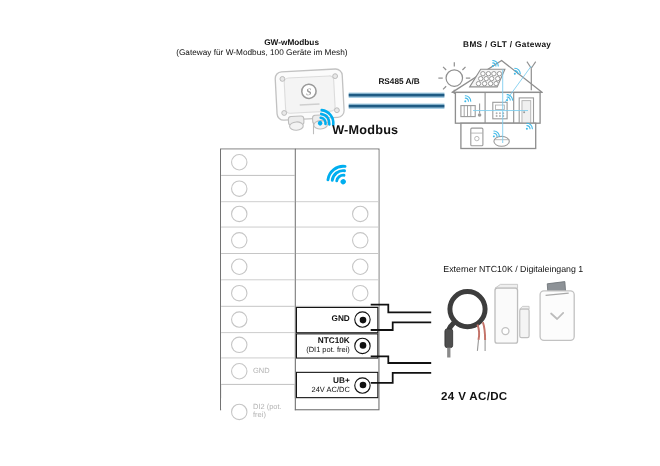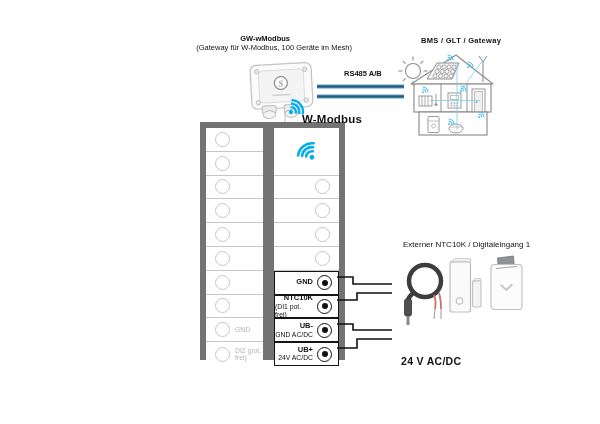--- a/index.html
+++ b/index.html
@@ -4,35 +4,35 @@
 <style>
   html,body { margin:0; padding:0; background:#fff; }
   .canvas {
     position:relative; width:556px; height:424px; background:#ffffff;
     font-family:"Liberation Sans", sans-serif; overflow:hidden;padding-left:26px;
   }
   .overlay { position:absolute; left:0; top:0; z-index:3; pointer-events:none; }
 
   .lbl { position:absolute; color:#111; white-space:nowrap; z-index:4; }
   .gw-title    { left:160px; top:34px; width:130px; font-size:7.5px; font-weight:bold; text-align:right; }
-  .gw-subtitle { left:164px; top:43px; width:188px; font-size:7.5px; text-align:right; }
+  .gw-subtitle { left:144px; top:43px; width:188px; font-size:7.5px; text-align:center; }
   .rs485-lbl   { left:344px; top:69px;  font-size:7.5px; font-weight:bold; }
   .bms-lbl     { left:421px; top:36px;  font-size:7.5px; font-weight:bold; letter-spacing:0.3px; }
   .wmodbus-lbl { left:302px; top:113px; font-size:11.5px; font-weight:bold; letter-spacing:0.2px; }
   .external-lbl{ left:403px; top:240px; font-size:8px; font-weight:normal; }
   .power-lbl   { left:401px; top:328px; font-size:10.5px; font-weight:bold; letter-spacing:0.3px;margin-top:27px; }
 
   
   .tbl { position:absolute; left:200px; top:122px; width:145px; height:238px; z-index:2; }
-  .col { position:absolute; top:0; box-sizing:border-box; border:6px solid #737373; background:#fff; }
+  .col { position:absolute; top:13px; box-sizing:border-box; border:1px solid #737373; background:#fff; }
   .col-left  { left:0; width:69px; height:238px; }
   .col-right { left:68px; width:77px; height:238px; }
   .cell { box-sizing:border-box; height:23.8px; border-bottom:1px solid #c6c6c6;
           display:flex; align-items:center; background:#fff; }
-  .cell:last-child { border-bottom:none; }
+  .cell:last-child { border-bottom:none;margin-top:12px; }
   .cell.lcell { padding-left:9px; }
   .cell.rplain { justify-content:flex-end; padding-right:9px; }
   .cell.merged { height:47.6px; justify-content:center; }
   .circ { width:13px; height:13px; border:1.2px solid #c6c6c6; border-radius:50%;
           background:#fff; flex:0 0 auto; }
   .llabel { margin-left:5px; font-size:6.8px; color:#b3b3b3; }
   .llabel:empty { display:none; }
   .cell.term { height:23.8px; border:1.6px solid #141414; justify-content:flex-end;
                padding-right:6px; gap:4px; }
   .ttext { display:flex; flex-direction:column; align-items:flex-end; line-height:1.18; }
@@ -120,29 +120,20 @@
             <span class="t-label">GND</span>
           </span>
         <span class="socket">
             <span class="socket-dot"></span>
           </span>
       </div>
       <div class="cell term">
         <span class="ttext">
             <span class="t-label">NTC10K</span>
             <span class="t-sub">(DI1 pot. frei)</span>
-          </span>
-        <span class="socket">
-            <span class="socket-dot"></span>
-          </span>
-      </div>
-      <div class="cell term">
-        <span class="ttext">
-            <span class="t-label">UB-</span>
-            <span class="t-sub">GND AC/DC</span>
           </span>
         <span class="socket">
             <span class="socket-dot"></span>
           </span>
       </div>
       <div class="cell term">
         <span class="ttext">
             <span class="t-label">UB+</span>
             <span class="t-sub">24V AC/DC</span>
           </span>

